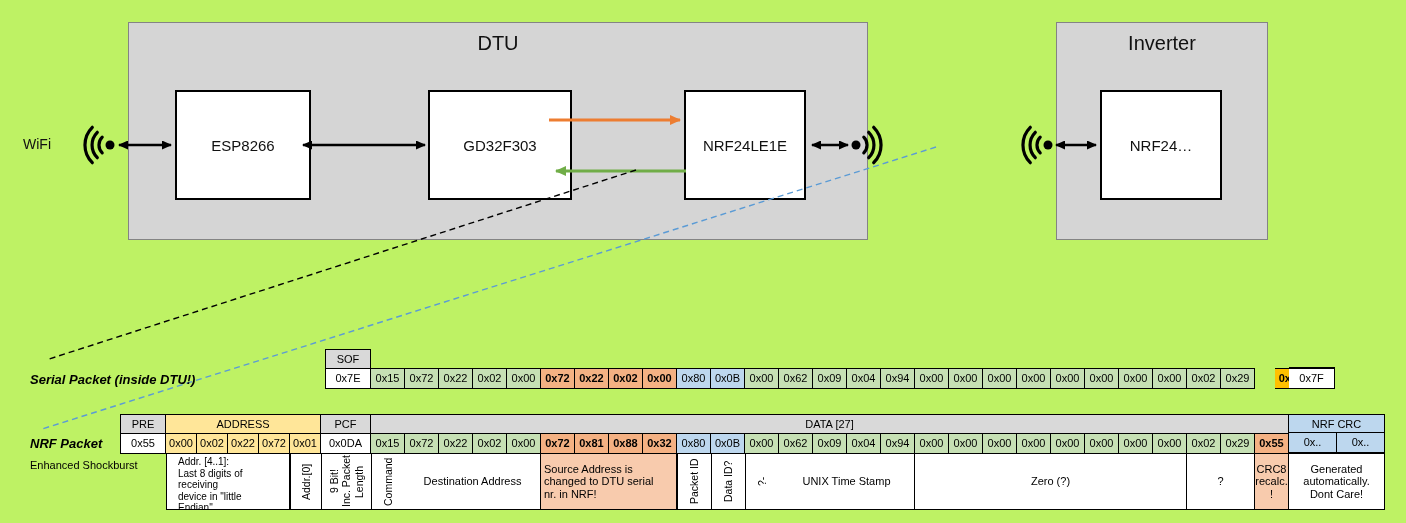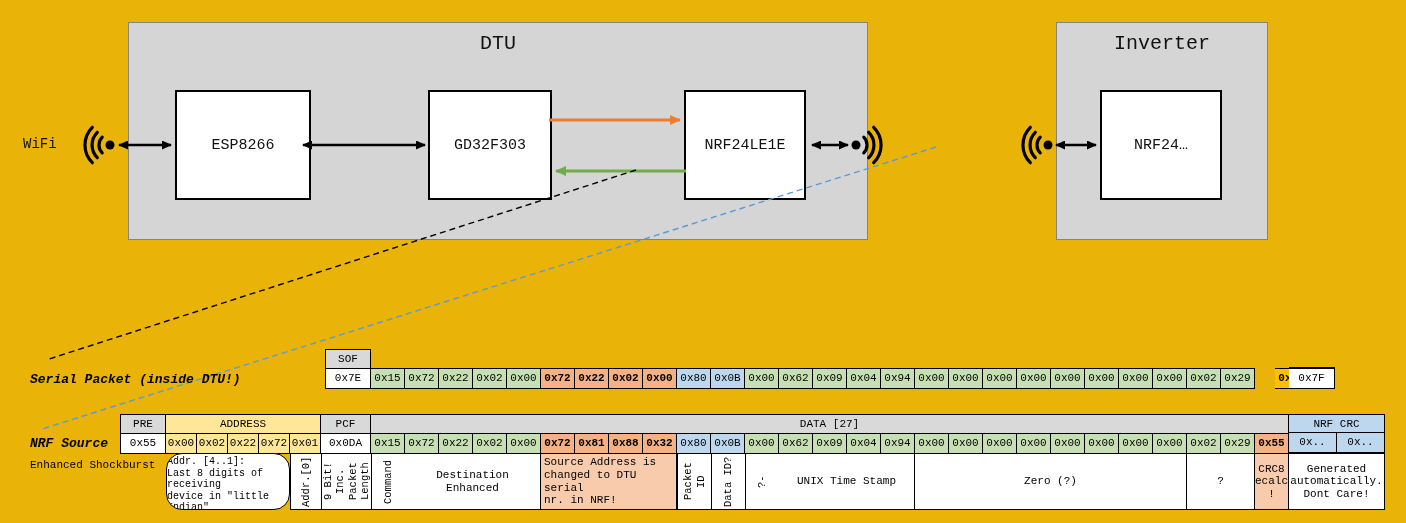--- a/index.html
+++ b/index.html
@@ -1,17 +1,17 @@
 <!DOCTYPE html>
 <html><head>
 <meta charset="utf-8">
 <style>
   * { box-sizing: border-box; margin: 0; padding: 0; }
   body { font-family: "Liberation Sans", sans-serif; background: #fff; }
-  .stage { position: relative; width: 1406px; height: 523px; background: #eab308; overflow: hidden; font-family: Liberation Mono, monospace; }
+  .stage { position: relative; width: 1406px; height: 523px; background: #bef264; overflow: hidden; }
   .abs { position: absolute; }
 
   
   .panel { background: #d5d5d5; border: 1px solid #848484; }
   .panel-title { margin-top: 9px; text-align: center; font-size: 20px; color: #111; }
   .chip { background: #fff; border: 2px solid #000; display: flex; align-items: center; justify-content: center; font-size: 15px; color: #111; }
   .wifi-label { font-size: 14px; color: #111; }
   svg.overlay { left: 0; top: 0; pointer-events: none; }
 
   
@@ -27,42 +27,42 @@
 
   .g { background: #c6e0b4; }
   .y { background: #ffe699; }
   .b { background: #bdd7ee; }
   .o { background: #f4b183; font-weight: bold; }
   .gold { background: #ffc000; font-weight: bold; margin-left: 20px; }
   .oa { background: #f8cbad; }
 
   .ann { height: 57px; padding: 1px 2px; }
   .vert { writing-mode: vertical-rl; transform: rotate(180deg); font-size: 10.5px; }
-  .tl { align-items: flex-start; justify-content: flex-start; text-align: left; font-size: 10px; padding: 2px 0; border-radius: 16px; }
+  .tl { align-items: flex-start; justify-content: flex-start; text-align: left; font-size: 10px; padding: 2px 11px; }
   .la { justify-content: flex-start; text-align: left; padding: 2px 3px; }
 
   .pkt-label { font-size: 13px; font-weight: bold; font-style: italic; color: #000; }
   .sub-label { font-size: 11px; color: #000; }
 </style>
 </head>
 <body>
 
 <div class="stage">
 
   <div class="abs panel" style="left:128px;top:22px;width:740px;height:218px">
     <div class="panel-title">DTU</div>
   </div>
   <div class="abs panel" style="left:1056px;top:22px;width:212px;height:218px">
     <div class="panel-title">Inverter</div>
   </div>
 
   <div class="abs wifi-label" style="left:23px;top:136px">WiFi</div>
 
   <div class="abs chip" style="left:175px;top:90px;width:136px;height:110px">ESP8266</div>
-  <div class="abs chip" style="left:428px;top:90px;width:124px;height:110px">GD32F303</div>
+  <div class="abs chip" style="left:428px;top:90px;width:144px;height:110px">GD32F303</div>
   <div class="abs chip" style="left:684px;top:90px;width:122px;height:110px">NRF24LE1E</div>
   <div class="abs chip" style="left:1100px;top:90px;width:122px;height:110px">NRF24…</div>
 
   <svg class="abs overlay" width="1406" height="523">
     <defs>
       <marker id="mb" markerUnits="userSpaceOnUse" markerWidth="11" markerHeight="9" refX="9" refY="4.5" orient="auto-start-reverse">
         <path d="M0,0 L10,4.5 L0,9 z" fill="#000"></path>
       </marker>
       <marker id="mo" markerUnits="userSpaceOnUse" markerWidth="12" markerHeight="10" refX="10" refY="5" orient="auto">
         <path d="M0,0 L11,5 L0,10 z" fill="#ED7D31"></path>
@@ -135,21 +135,21 @@
       <div class="cell w34 g">0x00</div>
       <div class="cell w34 g">0x00</div>
       <div class="cell w34 g">0x02</div>
       <div class="cell w34 g">0x29</div>
       <div class="cell w34 gold">0x4E</div>
     </div>
 
   <div class="abs cell hd" style="left:1289px;top:367px;width:46px">EOF</div>
   <div class="abs cell nl" style="left:1289px;top:368px;width:46px">0x7F</div>
 
-  <div class="abs pkt-label" style="left:30px;top:436px">NRF Source</div>
+  <div class="abs pkt-label" style="left:30px;top:436px">NRF Packet</div>
   <div class="abs sub-label" style="left:30px;top:459px">Enhanced Shockburst</div>
 
   <div class="abs cell hd" style="left:120px;top:414px;width:46px">PRE</div>
   <div class="abs cell hd y nl" style="left:166px;top:414px;width:155px">ADDRESS</div>
   <div class="abs cell hd nl" style="left:321px;top:414px;width:50px">PCF</div>
   <div class="abs cell hd nl" style="left:371px;top:414px;width:918px">DATA [27]</div>
   <div class="abs cell hd b nl" style="left:1289px;top:414px;width:96px">NRF CRC</div>
 
   <div class="abs cell" style="left:120px;top:433px;width:46px">0x55</div>
   <div class="row nolb" style="left:166px;top:433px">
@@ -196,21 +196,21 @@
 
   <div class="row" style="left:166px;top:453px">
       <div class="cell ann tl" style="width: 124px;">Addr. [4..1]:
 Last 8 digits of receiving
 device in "little Endian"</div>
       <div class="cell ann vert" style="width: 31px;">Addr.[0]</div>
       <div class="cell ann vert" style="width: 50px;">9 Bit!
 Inc. Packet
 Length</div>
       <div class="cell ann vert" style="width: 34px;">Command</div>
-      <div class="cell ann" style="width: 136px;">Destination Enhanced</div>
+      <div class="cell ann" style="width: 136px;">Destination Address</div>
       <div class="cell ann oa la" style="width: 136px;">Source Address is
 changed to DTU serial
 nr. in NRF!</div>
       <div class="cell ann vert" style="width: 34px;">Packet ID</div>
       <div class="cell ann vert" style="width: 34px;">Data ID?</div>
       <div class="cell ann vert" style="width: 34px;">?-</div>
       <div class="cell ann" style="width: 136px;">UNIX Time Stamp</div>
       <div class="cell ann" style="width: 272px;">Zero (?)</div>
       <div class="cell ann" style="width: 68px;">?</div>
       <div class="cell ann oa" style="width: 34px;">CRC8

